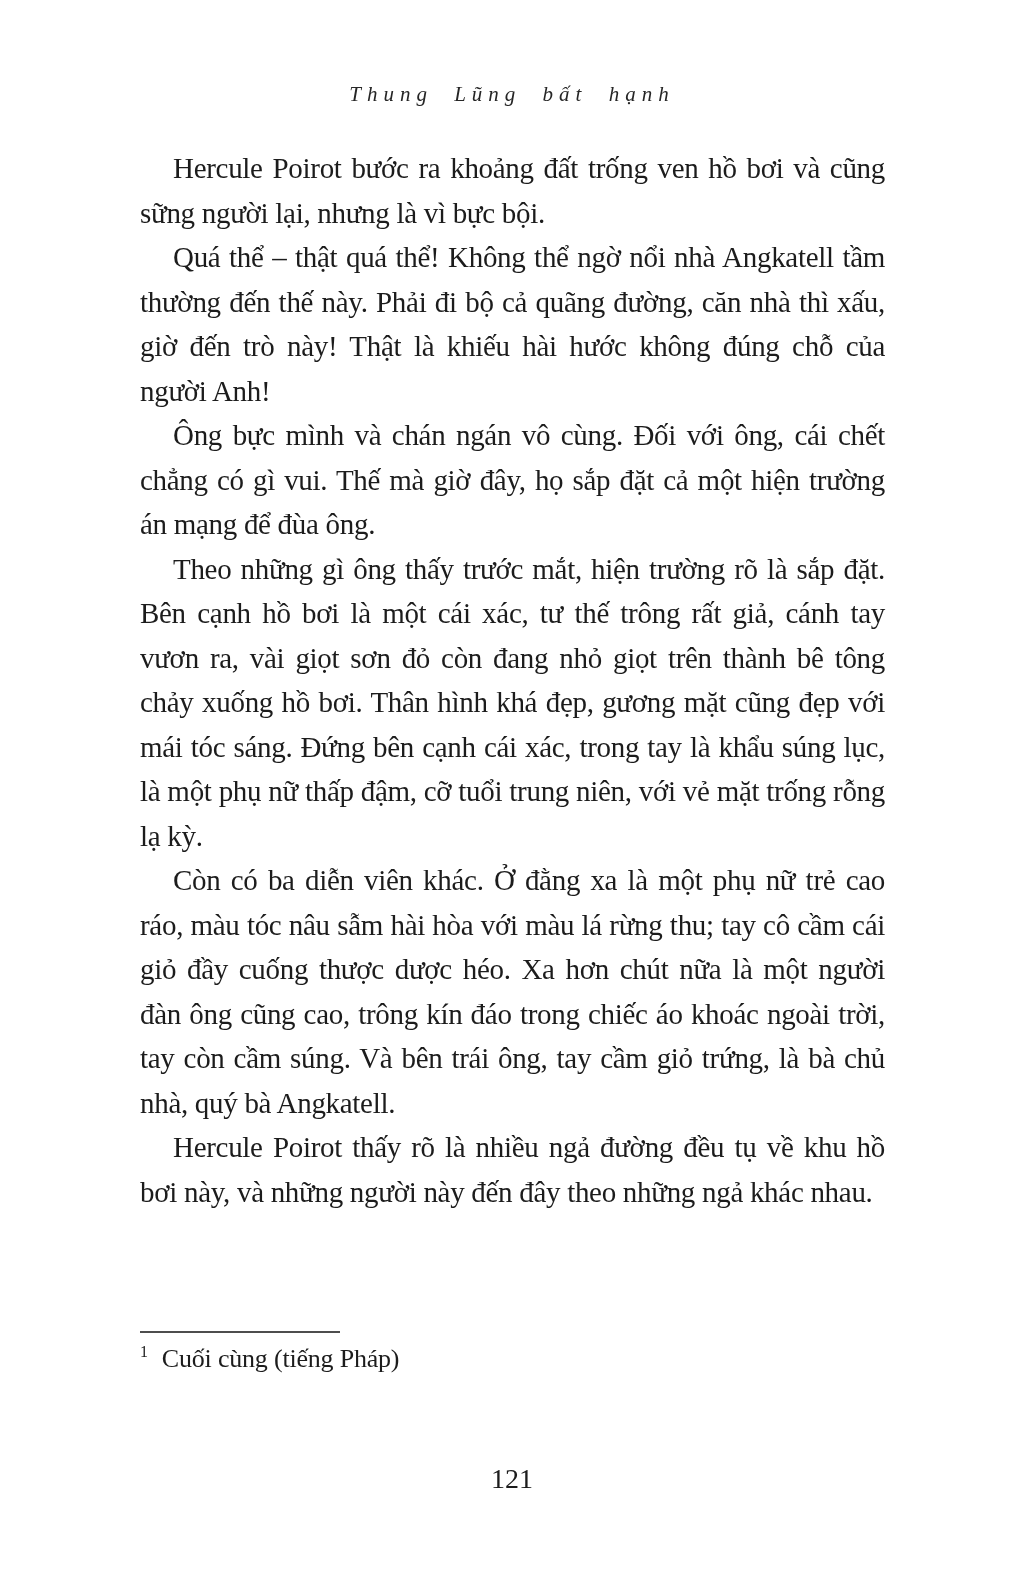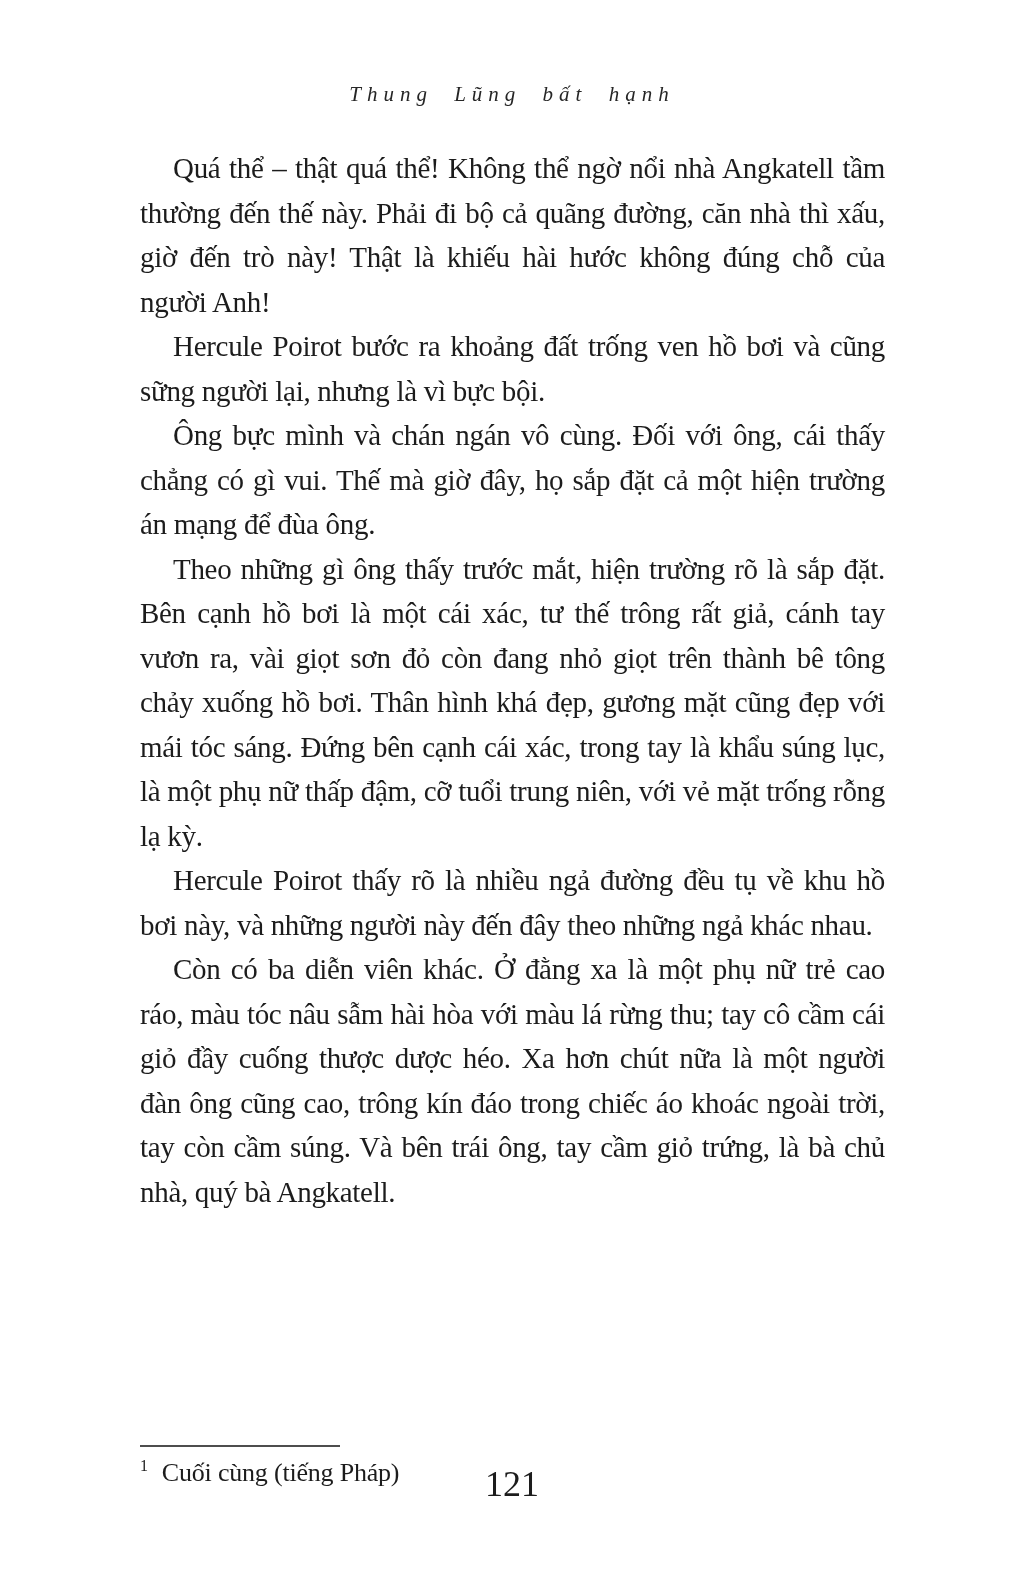--- a/index.html
+++ b/index.html
@@ -43,21 +43,21 @@
     text-align: justify;
     text-indent: 33px;
   }
   .text-block p .fn-ref {
     font-size: 17px;
     line-height: 0;
     vertical-align: super;
   }
   .footnote {
     position: absolute;
-    top: 1445px;
+    top: 1331px;
     left: 140px;
     width: 745px;
   }
   .footnote-rule {
     width: 200px;
     height: 0;
     border-top: 2px solid #4d4d4d;
   }
   .footnote-line {
     margin: 10px 0 0 0;
@@ -70,38 +70,38 @@
     line-height: 0;
     vertical-align: super;
     margin-right: 14px;
   }
   .page-number {
     position: absolute;
     top: 1463px;
     left: 0;
     width: 100%;
     text-align: center;
-    font-size: 36px;
+    font-size: 28px;
     color: #1c1c1c;
   }
 </style>
 </head>
 <body>
 
 <div class="page">
 
   <div class="running-head">Thung Lũng bất hạnh</div>
 
   <main class="text-block">
+    <p>Hercule Poirot bước ra khoảng đất trống ven hồ bơi và cũng sững người lại, nhưng là vì bực bội.</p>
     <p>Quá thể – thật quá thể! Không thể ngờ nổi nhà Angkatell tầm thường đến thế này. Phải đi bộ cả quãng đường, căn nhà thì xấu, giờ đến trò này! Thật là khiếu hài hước không đúng chỗ của người Anh!</p>
-    <p>Hercule Poirot bước ra khoảng đất trống ven hồ bơi và cũng sững người lại, nhưng là vì bực bội.</p>
-    <p>Ông bực mình và chán ngán vô cùng. Đối với ông, cái thấy chẳng có gì vui. Thế mà giờ đây, họ sắp đặt cả một hiện trường án mạng để đùa ông.</p>
+    <p>Ông bực mình và chán ngán vô cùng. Đối với ông, cái chết chẳng có gì vui. Thế mà giờ đây, họ sắp đặt cả một hiện trường án mạng để đùa ông.</p>
     <p>Theo những gì ông thấy trước mắt, hiện trường rõ là sắp đặt. Bên cạnh hồ bơi là một cái xác, tư thế trông rất giả, cánh tay vươn ra, vài giọt sơn đỏ còn đang nhỏ giọt trên thành bê tông chảy xuống hồ bơi. Thân hình khá đẹp, gương mặt cũng đẹp với mái tóc sáng. Đứng bên cạnh cái xác, trong tay là khẩu súng lục, là một phụ nữ thấp đậm, cỡ tuổi trung niên, với vẻ mặt trống rỗng lạ kỳ.</p>
+    <p>Còn có ba diễn viên khác. Ở đằng xa là một phụ nữ trẻ cao ráo, màu tóc nâu sẫm hài hòa với màu lá rừng thu; tay cô cầm cái giỏ đầy cuống thược dược héo. Xa hơn chút nữa là một người đàn ông cũng cao, trông kín đáo trong chiếc áo khoác ngoài trời, tay còn cầm súng. Và bên trái ông, tay cầm giỏ trứng, là bà chủ nhà, quý bà Angkatell.</p>
     <p>Hercule Poirot thấy rõ là nhiều ngả đường đều tụ về khu hồ bơi này, và những người này đến đây theo những ngả khác nhau.</p>
-    <p>Còn có ba diễn viên khác. Ở đằng xa là một phụ nữ trẻ cao ráo, màu tóc nâu sẫm hài hòa với màu lá rừng thu; tay cô cầm cái giỏ đầy cuống thược dược héo. Xa hơn chút nữa là một người đàn ông cũng cao, trông kín đáo trong chiếc áo khoác ngoài trời, tay còn cầm súng. Và bên trái ông, tay cầm giỏ trứng, là bà chủ nhà, quý bà Angkatell.</p>
   </main>
 
   <div class="footnote">
     <div class="footnote-rule"></div>
     <p class="footnote-line"><sup class="fn-marker">1</sup><span>Cuối cùng (tiếng Pháp)</span></p>
   </div>
 
   <div class="page-number">121</div>
 
 </div>

